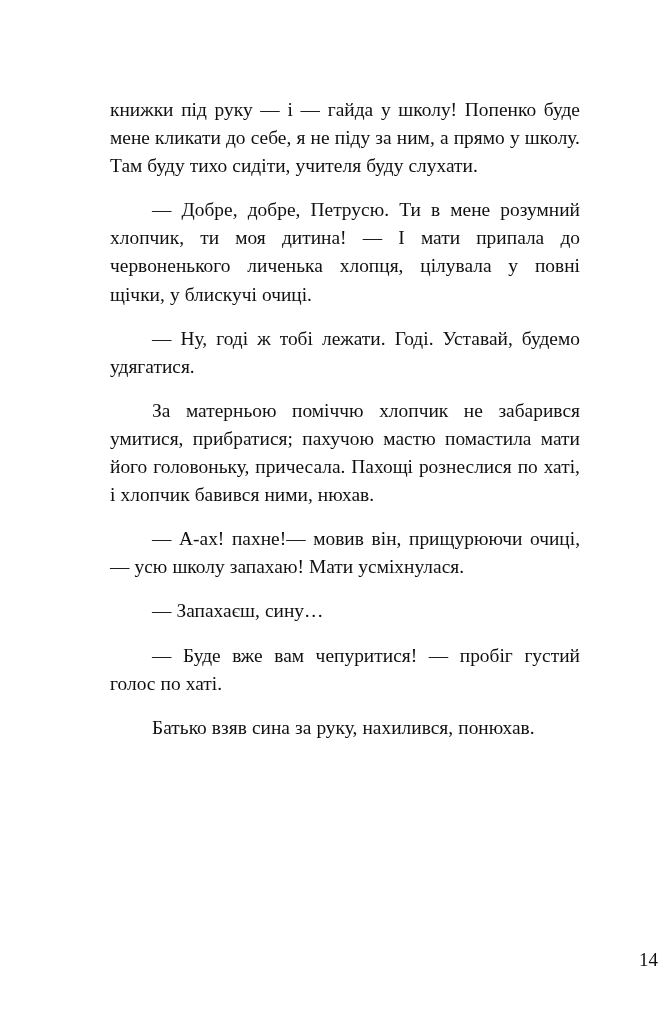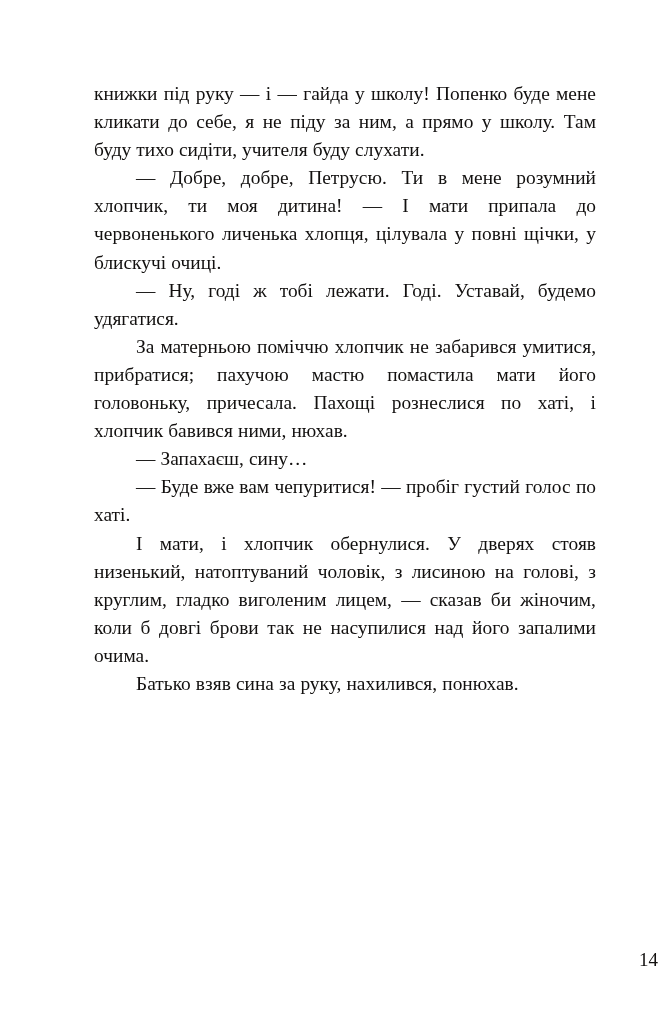--- a/index.html
+++ b/index.html
@@ -25,21 +25,21 @@
   }
 
   .text-block {
     position: absolute;
     left: 94px;
     top: 80px;
     width: 502px;
   }
 
   .para {
-    margin: 0;
+    margin: 16px;
     text-align: justify;
     text-justify: inter-word;
     text-indent: 42px;
     font-size: 19.4px;
     line-height: 28.1px;
     letter-spacing: 0.02px;
     word-spacing: 0.2px;
     hyphens: none;
   }
 
@@ -62,21 +62,21 @@
 </head>
 <body>
 
 <div class="page">
 
   <div class="text-block">
     <p class="para no-indent">книжки під руку — і — гайда у школу! Попенко буде мене кликати до себе, я не піду за ним, а прямо у школу. Там буду тихо сидіти, учителя буду слухати.</p>
     <p class="para">— Добре, добре, Петрусю. Ти в мене розумний хлопчик, ти моя дитина! — І мати припала до червоненького личенька хлопця, цілувала у повні щічки, у блискучі очиці.</p>
     <p class="para">— Ну, годі ж тобі лежати. Годі. Уставай, будемо удягатися.</p>
     <p class="para">За матерньою поміччю хлопчик не забарився умитися, прибратися; пахучою мастю помастила мати його головоньку, причесала. Пахощі рознеслися по хаті, і хлопчик бавився ними, нюхав.</p>
+    <p class="para">— А-ах! пахне!— мовив він, прищурюючи очиці, — усю школу запахаю! Мати усміхнулася.</p>
     <p class="para">— Запахаєш, сину…</p>
     <p class="para">— Буде вже вам чепуритися! — пробіг густий голос по хаті.</p>
-    <p class="para">І мати, і хлопчик обернулися. У дверях стояв низенький, натоптуваний чоловік, з лисиною на голові, з круглим, гладко виголеним лицем, — сказав би жіночим, коли б довгі брови так не насупилися над його запалими очима.</p>
     <p class="para">Батько взяв сина за руку, нахилився, понюхав.</p>
   </div>
 
   <div class="page-number">14</div>
 
 </div>
 
 </body></html>

